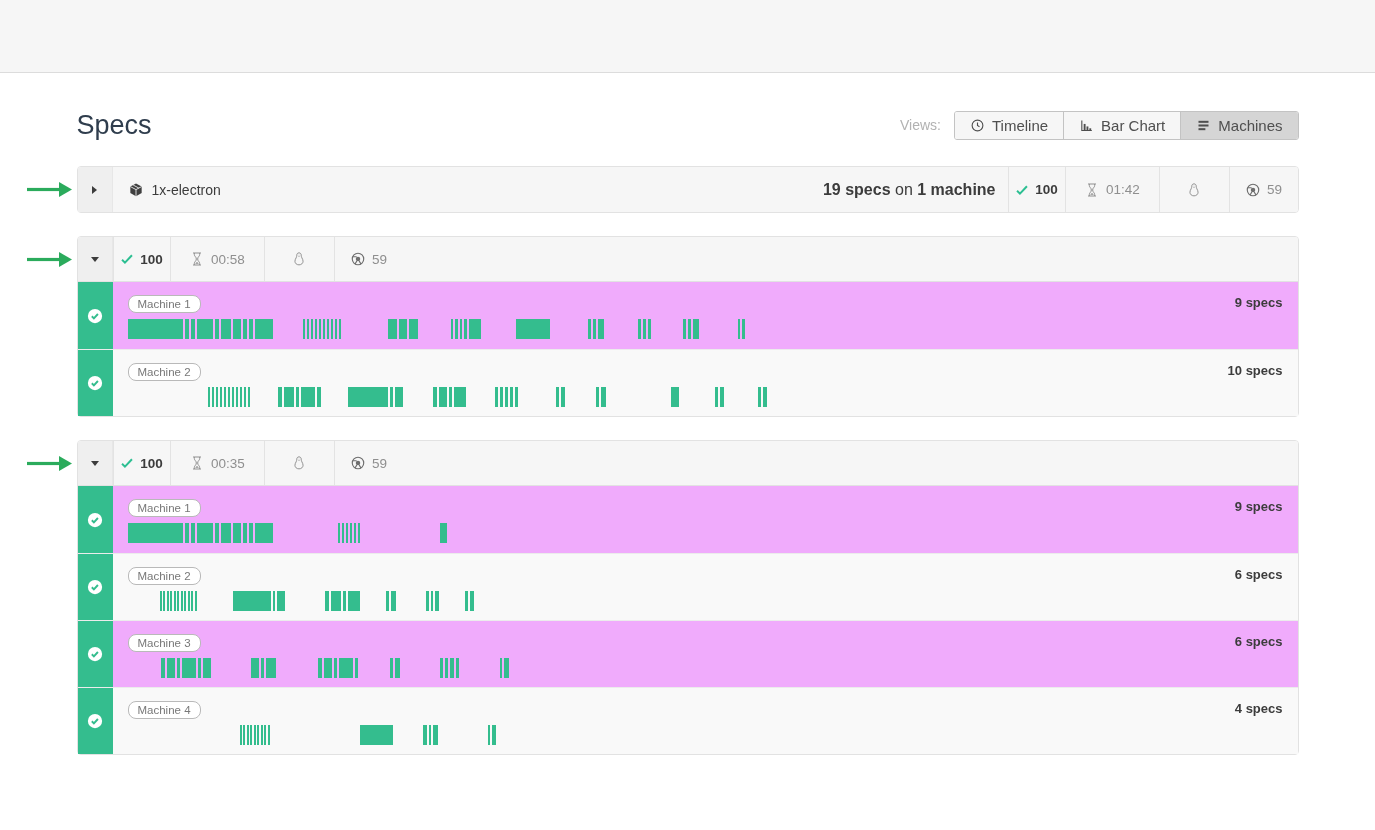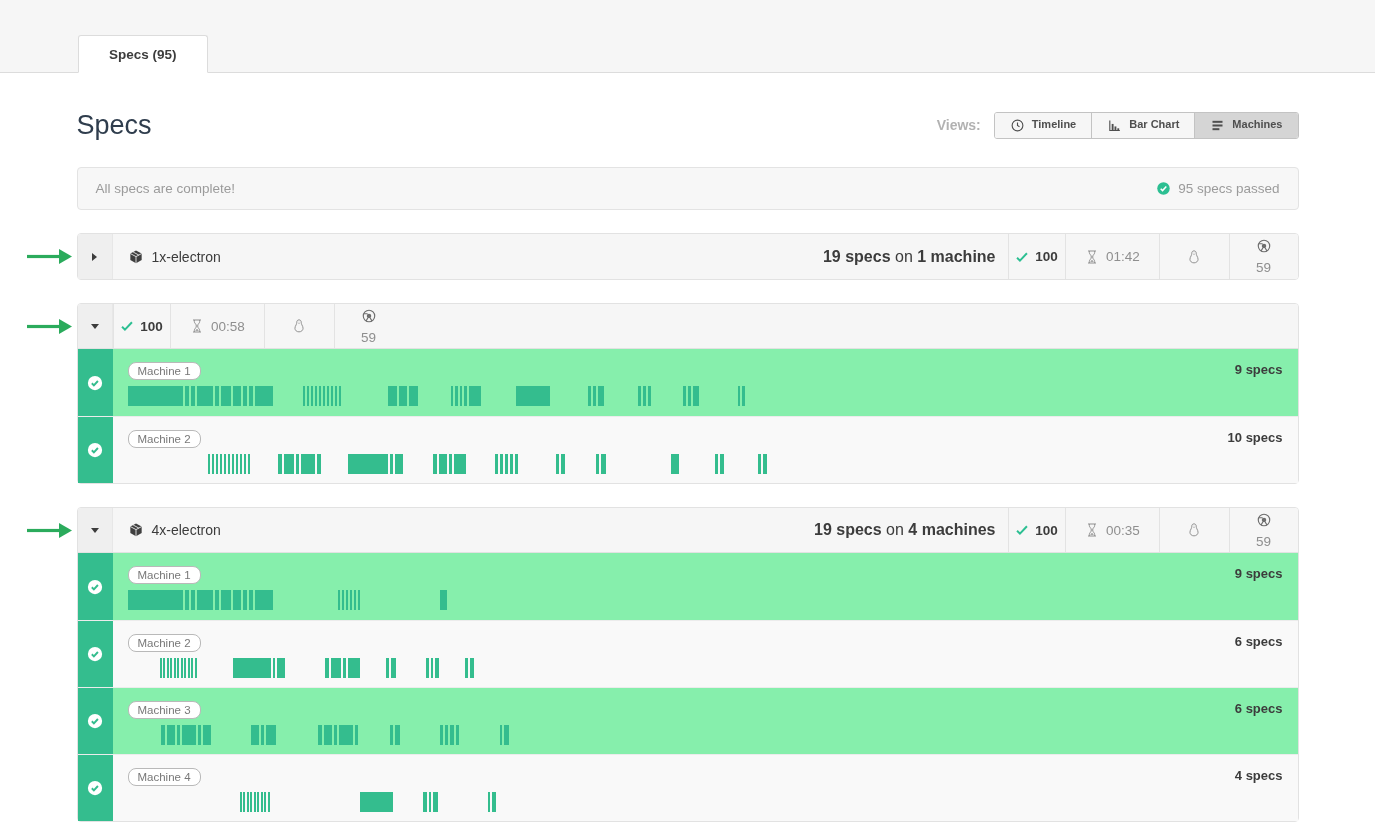--- a/index.html
+++ b/index.html
@@ -13,24 +13,24 @@
     color:#555; background:#ececec; border:1px solid #e2e2e2; border-bottom:none;
     border-radius:3px 3px 0 0; margin-right:10px; cursor:pointer; }
   .tab.active { background:#fff; border-color:#dcdcdc; color:#3c3c3c; font-weight:bold;
     border-bottom:1px solid #fff; }
 
   
   .container { width:1222px; margin:0 auto; position:relative; }
 
   .page-head { display:flex; justify-content:space-between; align-items:center; margin-top:34px; height:36px; }
   .page-title { font-size:27px; font-weight:400; color:#2f3d4d;text-align:right; }
-  .views { display:flex; align-items:center;font-weight:bold; }
+  .views { display:flex; align-items:center; }
   .views-label { color:#b2b2b2; font-size:14px; margin-right:13px; }
   .btn-group { display:flex; border:1px solid #c3c3c3; border-radius:3px; overflow:hidden; }
-  .vbtn { display:flex; gap:7px; padding:5px 15px; font-size:11px; color:#4f4f4f;
+  .vbtn { display:flex; align-items:center; gap:7px; padding:5px 15px; font-size:15px; color:#4f4f4f;
     background:#f6f6f6; border-left:1px solid #c3c3c3; cursor:pointer; }
   .vbtn:first-child { border-left:none; }
   .vbtn.active { background:#d5d5d5; }
   .vbtn svg { width:15px; height:15px; }
 
   
   .alert { margin-top:24px; background:#f7f7f7; border:1px solid #e3e3e3; border-radius:4px;
     padding:13px 18px; display:flex; justify-content:space-between; align-items:center;
     color:#9b9b9b; font-size:13.5px; }
   .alert-right { display:flex; align-items:center; gap:7px; }
@@ -53,46 +53,43 @@
   .gh-title { flex:1; display:flex; align-items:center; padding:0 12px 0 15px; }
   .gh-title svg.cube { width:16px; height:16px; margin-right:8px; flex:none; }
   .gh-name { font-size:14px; color:#3c3c3c; }
   .gh-counts { margin-left:auto; font-size:16px; color:#3c3c3c; }
   .gh-counts b { font-weight:bold; }
   .gh-cell { display:flex; align-items:center; justify-content:center; gap:6px;
     border-left:1px solid #e3e3e3; font-size:13.5px; }
   .cell-passed { width:57px; color:#3c3c3c; font-weight:bold; }
   .cell-duration { width:94px; color:#8f8f8f; }
   .cell-os { width:70px; }
-  .cell-browser { width:69px; color:#8f8f8f;flex-direction:column; }
+  .cell-browser { width:69px; color:#8f8f8f; }
   .gh-cell svg { width:16px; height:16px; }
   .cell-passed svg { width:14px; height:14px; }
 
   
-  .mrow { display:flex; height:67px; background:#86efac; border-top:1px solid #ececec; }
+  .mrow { display:flex; height:67px; background:#f0abfc; border-top:1px solid #ececec; }
   .mrow:first-child { border-top:none; }
   .mrow.alt { background:#f9f9f9; }
   .m-stripe { width:35px; background:#34bd8e; display:flex; align-items:center; justify-content:center; }
   .m-stripe svg { width:18px; height:18px; }
   .m-body { flex:1; position:relative; padding:12px 15px 0 15px; }
   .m-badge { display:inline-block; border:1px solid #b9b9b9; border-radius:8px; background:#fff;
     color:#787878; font-size:11.5px; padding:2px 9px; }
   .m-specs { position:absolute; right:15px; top:13px; font-size:13px; font-weight:bold; color:#3c3c3c; }
   .timeline { position:relative; height:20px; margin-top:6px; }
   .cluster { position:absolute; top:0; display:flex; }
   .bar { height:20px; background:#34bd8e; }
 </style>
 </head>
 <body>
 
 <div class="topbar">
   <div class="tabs">
-    <div class="tab active">
-      <span>Specs (95)</span>
-    </div>
   </div>
 </div>
 
 <div class="container">
 
   <div class="page-head">
     <div class="page-title">Specs</div>
     <div class="views">
       <span class="views-label">Views:</span>
       <div class="btn-group">
@@ -117,30 +114,20 @@
               <rect x="4" y="4.5" width="16" height="3.2" fill="#4f4f4f"></rect>
               <rect x="4" y="10.4" width="16" height="3.2" fill="#4f4f4f"></rect>
               <rect x="4" y="16.3" width="11" height="3.2" fill="#4f4f4f"></rect>
             </svg>
           <span>Machines</span>
         </div>
       </div>
     </div>
   </div>
 
-  <div class="alert">
-    <span>All specs are complete!</span>
-    <span class="alert-right">
-      <svg viewBox="0 0 24 24">
-          <circle cx="12" cy="12" r="10" fill="#2cbf92"></circle>
-          <path d="M7.5 12.4l3 3 6-6.6" fill="none" stroke="#fff" stroke-width="2.4"></path>
-        </svg>
-      <span>95 specs passed</span>
-    </span>
-  </div>
 
   <div>
   <div class="group">
     <svg class="annotation-arrow" viewBox="0 0 47 17">
       <line x1="1" y1="8.5" x2="33" y2="8.5" stroke="#2bab5c" stroke-width="3.2"></line>
       <polygon points="33,1 46,8.5 33,16" fill="#2bab5c"></polygon>
     </svg>
     <div class="gh">
       <div class="gh-caret-cell">
         <span class="caret"></span>
@@ -375,28 +362,20 @@
 
   <div class="group expanded">
     <svg class="annotation-arrow" viewBox="0 0 47 17">
       <line x1="1" y1="8.5" x2="33" y2="8.5" stroke="#2bab5c" stroke-width="3.2"></line>
       <polygon points="33,1 46,8.5 33,16" fill="#2bab5c"></polygon>
     </svg>
     <div class="gh">
       <div class="gh-caret-cell">
         <span class="caret"></span>
       </div>
-      <div class="gh-title">
-        <svg class="cube" viewBox="0 0 24 24">
-          <path d="M12 2.2 L20.5 6.8 V16.6 L12 21.4 L3.5 16.6 V6.8 Z" fill="#3f3f3f"></path>
-          <path d="M3.5 6.8 L12 11.4 L20.5 6.8 M12 11.4 V21.4 M7.7 4.5 L16.2 9.1" fill="none" stroke="#fff" stroke-width="1.2"></path>
-        </svg>
-        <span class="gh-name">4x-electron</span>
-        <span class="gh-counts"><b>19 specs</b> <span>on</span> <b>4 machines</b></span>
-      </div>
       <div class="gh-cell cell-passed">
         <svg viewBox="0 0 24 24">
               <path d="M3.5 13.2l5 5L20.5 5.5" fill="none" stroke="#2cbf92" stroke-width="3.4"></path>
             </svg>
         <span>100</span>
       </div>
       <div class="gh-cell cell-duration">
         <svg viewBox="0 0 24 24">
           <path d="M6 3h12 M6 21h12 M8 3v2.3c0 2.9 3 3.4 3 6.7s-3 3.8-3 6.7V21 M16 3v2.3c0 2.9-3 3.4-3 6.7s3 3.8 3 6.7V21" fill="none" stroke="#8f8f8f" stroke-width="1.5"></path>
           <path d="M9.3 19.3c.6-2 2.7-2.6 2.7-2.6s2.1.6 2.7 2.6z" fill="#8f8f8f"></path>

